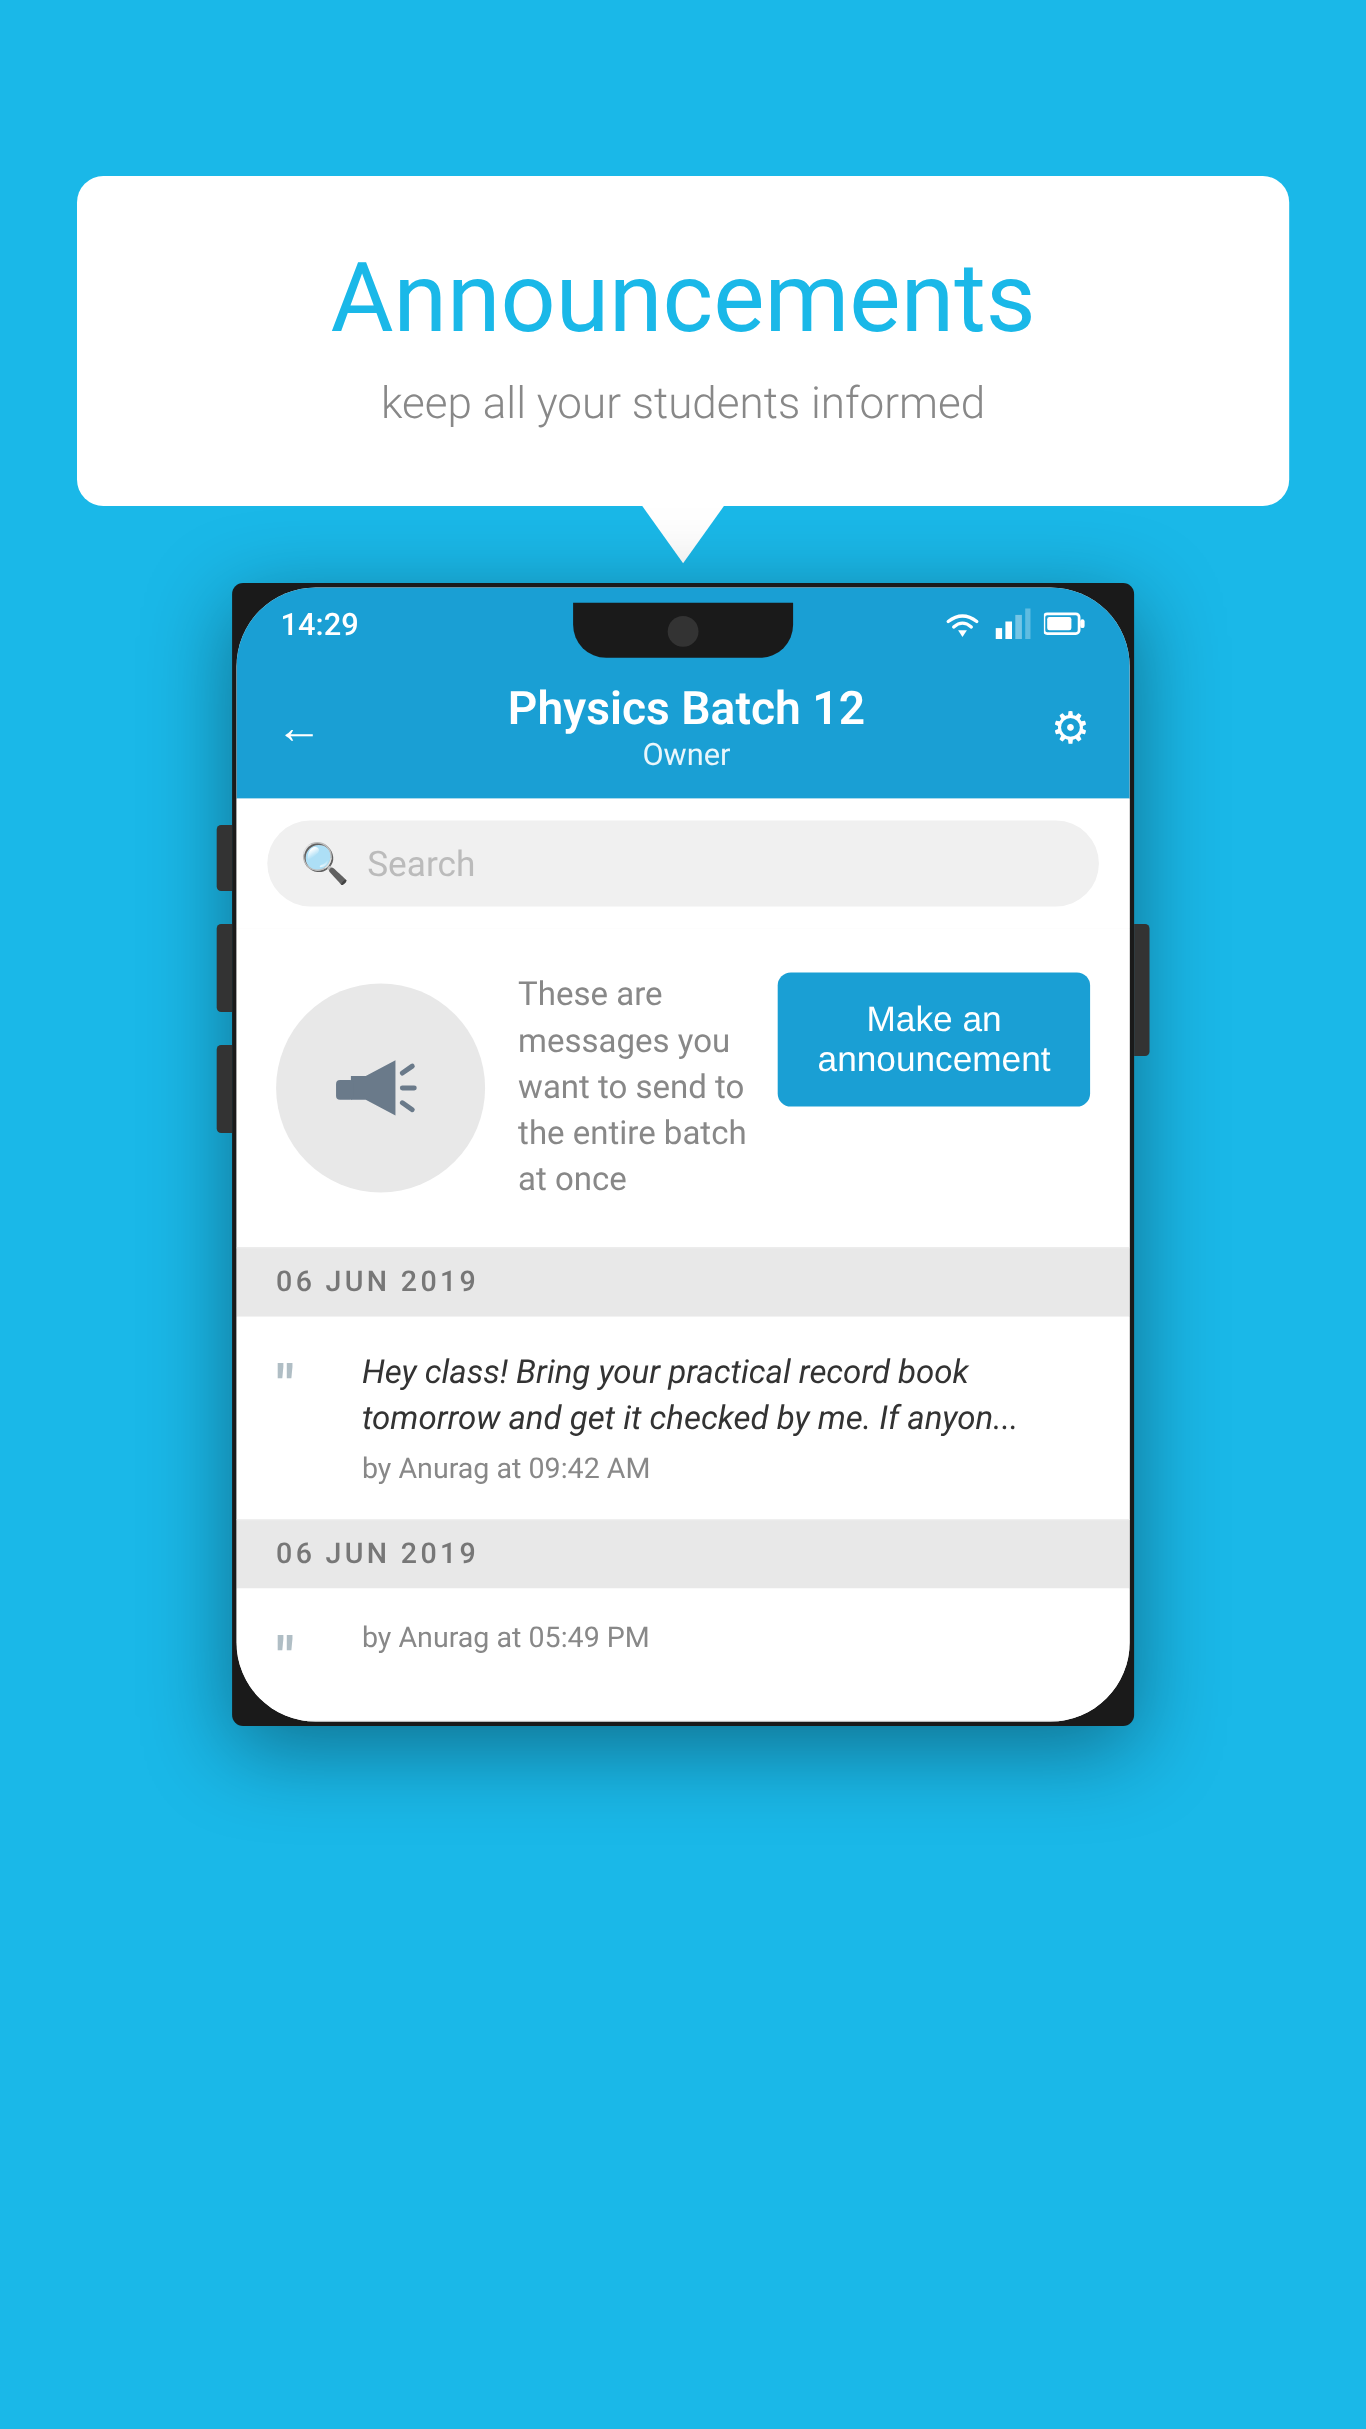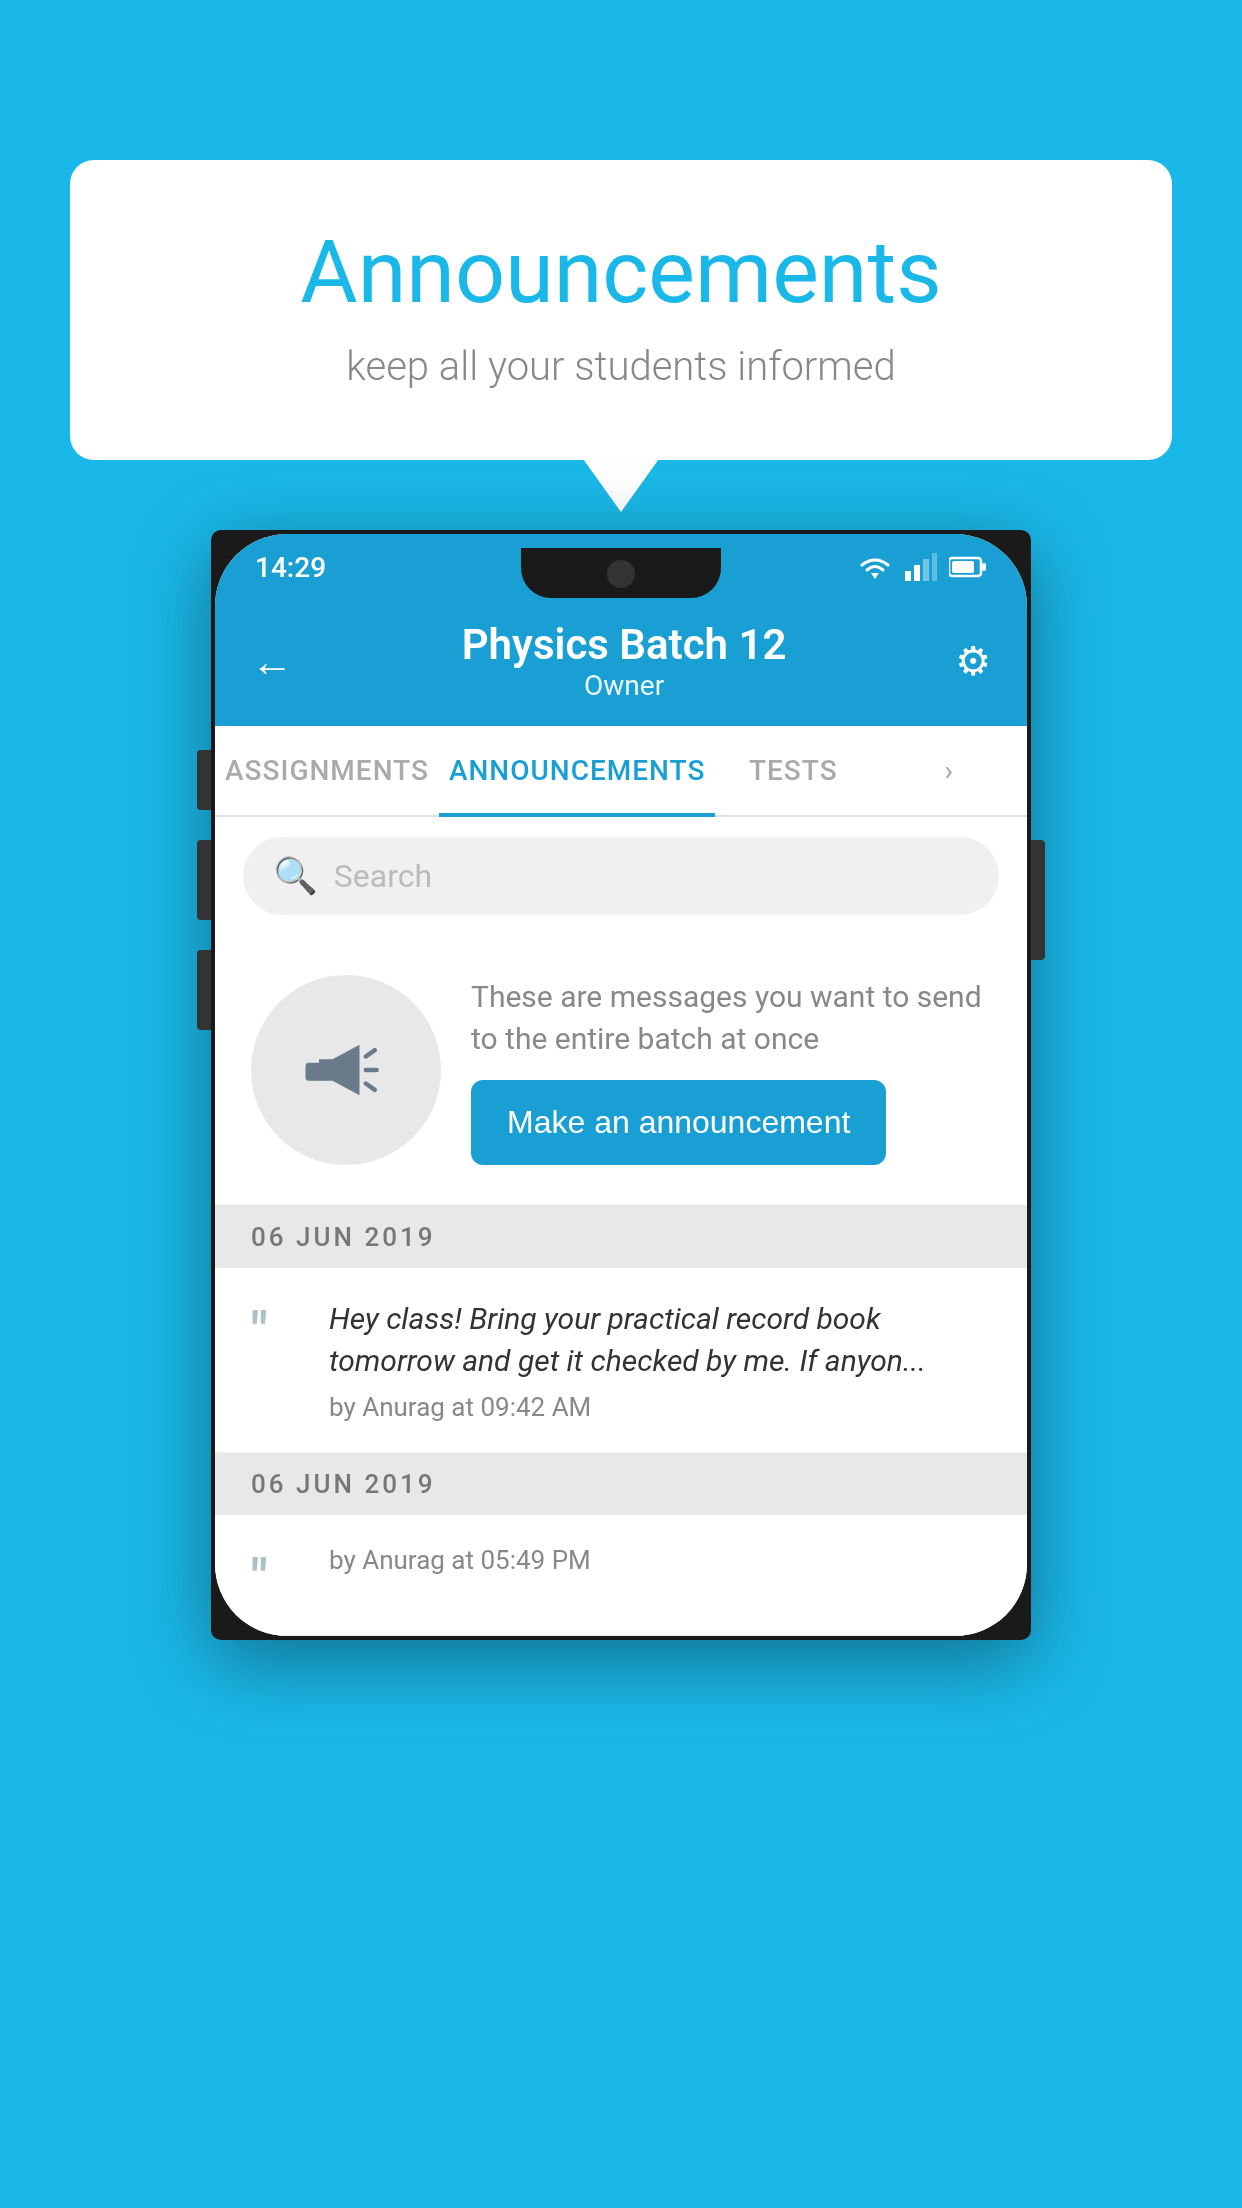--- a/index.html
+++ b/index.html
@@ -278,21 +278,20 @@
       min-width: 190px;
       background: #e8e8e8;
       border-radius: 50%;
       display: flex;
       align-items: center;
       justify-content: center;
     }
 
     .promo-right {
       display: flex;
-      flex-direction: column;
       gap: 20px;
     }
 
     .promo-desc {
       color: #888;
       font-size: 30px;
       line-height: 1.4;
     }
 
     .make-announcement-btn {
@@ -397,26 +396,20 @@
 
       <div class="app-bar">
         <span class="back-arrow">←</span>
         <div class="app-bar-center">
           <div class="app-bar-title">Physics Batch 12</div>
           <div class="app-bar-subtitle">Owner</div>
         </div>
         <span class="gear-icon">⚙</span>
       </div>
 
-      <div class="tabs-bar">
-        <div class="tab">ASSIGNMENTS</div>
-        <div class="tab active">ANNOUNCEMENTS</div>
-        <div class="tab">TESTS</div>
-        <div class="tab">›</div>
-      </div>
 
       <div class="search-container">
         <div class="search-box">
           <span class="search-icon-char">🔍</span>
           <span class="search-text">Search</span>
         </div>
       </div>
 
       <div class="promo-section">
         <div class="promo-icon-circle">

